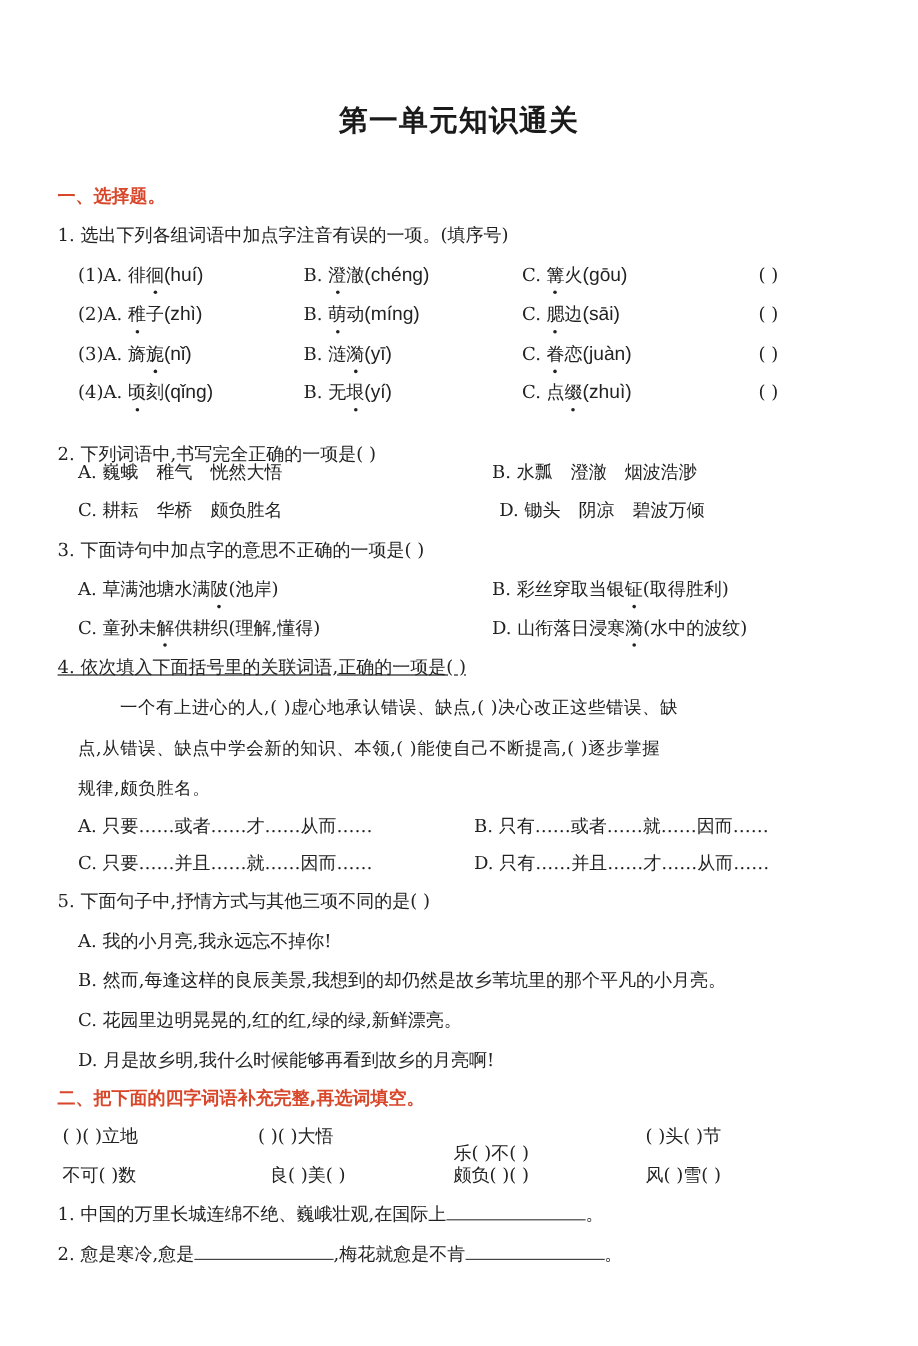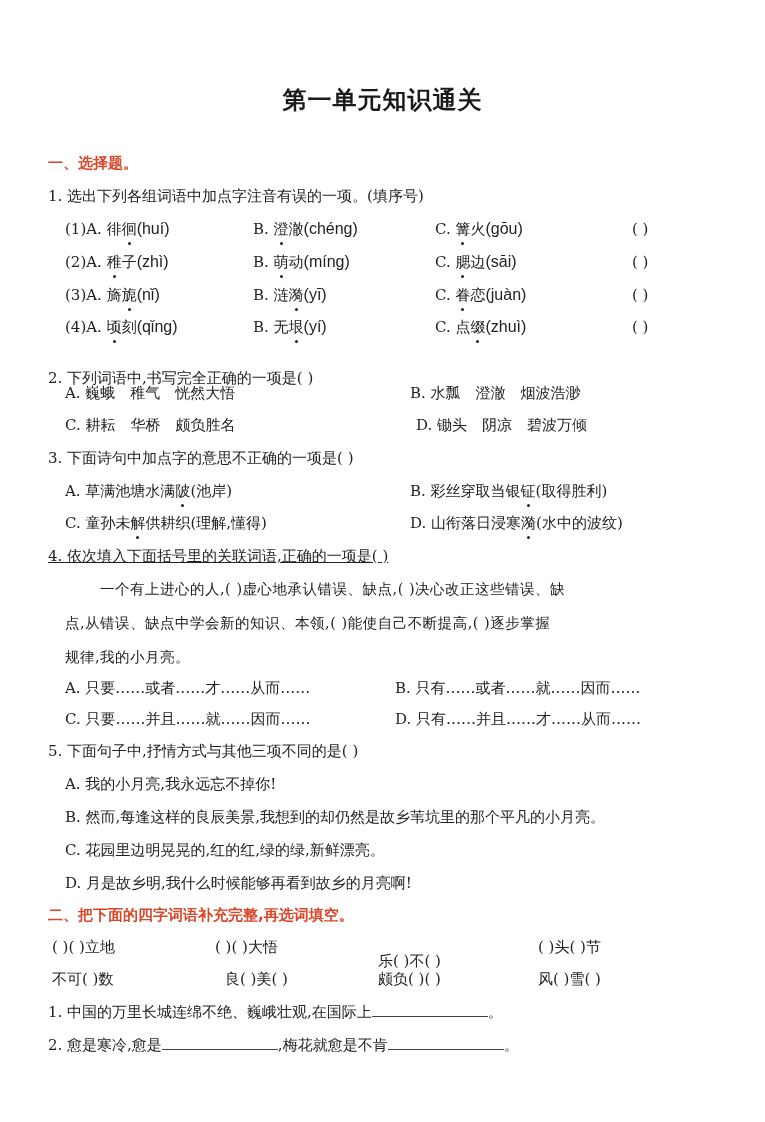--- a/index.html
+++ b/index.html
@@ -105,21 +105,21 @@
 <div class="abs q" style="left:65px; top:514px;">
   <span>C. 童孙未</span><span class="dot">解</span><span>供耕织(理解,懂得)</span>
 </div>
 <div class="abs q" style="left:410px; top:514px;">
   <span>D. 山衔落日浸寒</span><span class="dot">漪</span><span>(水中的波纹)</span>
 </div>
 
 <div class="abs q" style="left:48px; top:547px;text-decoration:underline;">4. 依次填入下面括号里的关联词语,正确的一项是(        )</div>
 <div class="abs passage" style="left:100px; top:580px;">一个有上进心的人,(        )虚心地承认错误、缺点,(        )决心改正这些错误、缺</div>
 <div class="abs passage" style="left:65px; top:614px;">点,从错误、缺点中学会新的知识、本领,(        )能使自己不断提高,(        )逐步掌握</div>
-<div class="abs passage" style="left:65px; top:648px;">规律,我的小月亮。</div>
+<div class="abs passage" style="left:65px; top:648px;">规律,颇负胜名。</div>
 <div class="abs q" style="left:65px; top:679px;">A. 只要……或者……才……从而……</div>
 <div class="abs q" style="left:395px; top:679px;">B. 只有……或者……就……因而……</div>
 <div class="abs q" style="left:65px; top:710px;">C. 只要……并且……就……因而……</div>
 <div class="abs q" style="left:395px; top:710px;">D. 只有……并且……才……从而……</div>
 
 <div class="abs q" style="left:48px; top:742px;">5. 下面句子中,抒情方式与其他三项不同的是(        )</div>
 <div class="abs q" style="left:65px; top:775px;">A. 我的小月亮,我永远忘不掉你!</div>
 <div class="abs q" style="left:65px; top:808px;">B. 然而,每逢这样的良辰美景,我想到的却仍然是故乡苇坑里的那个平凡的小月亮。</div>
 <div class="abs q" style="left:65px; top:841px;">C. 花园里边明晃晃的,红的红,绿的绿,新鲜漂亮。</div>
 <div class="abs q" style="left:65px; top:874px;">D. 月是故乡明,我什么时候能够再看到故乡的月亮啊!</div>

